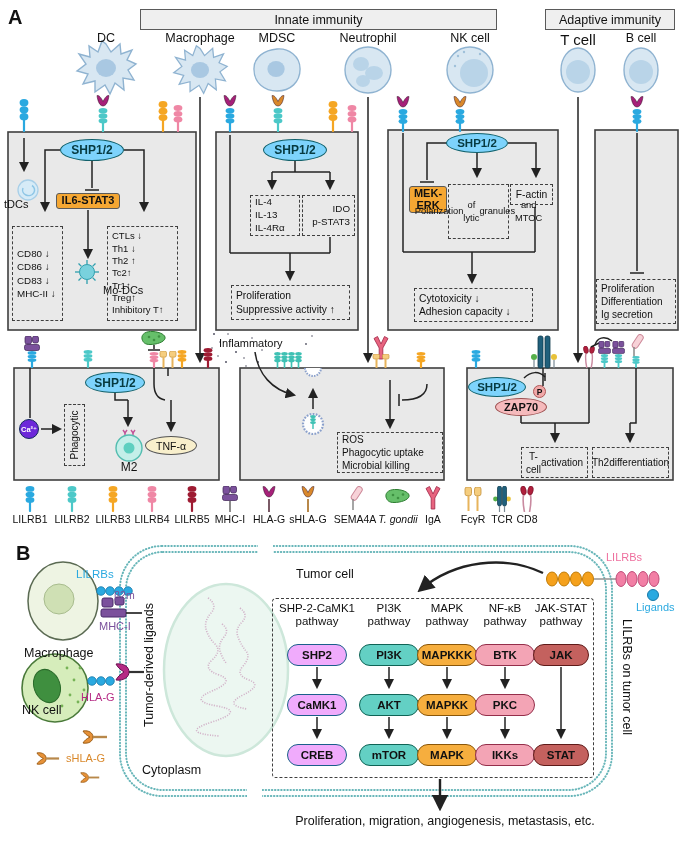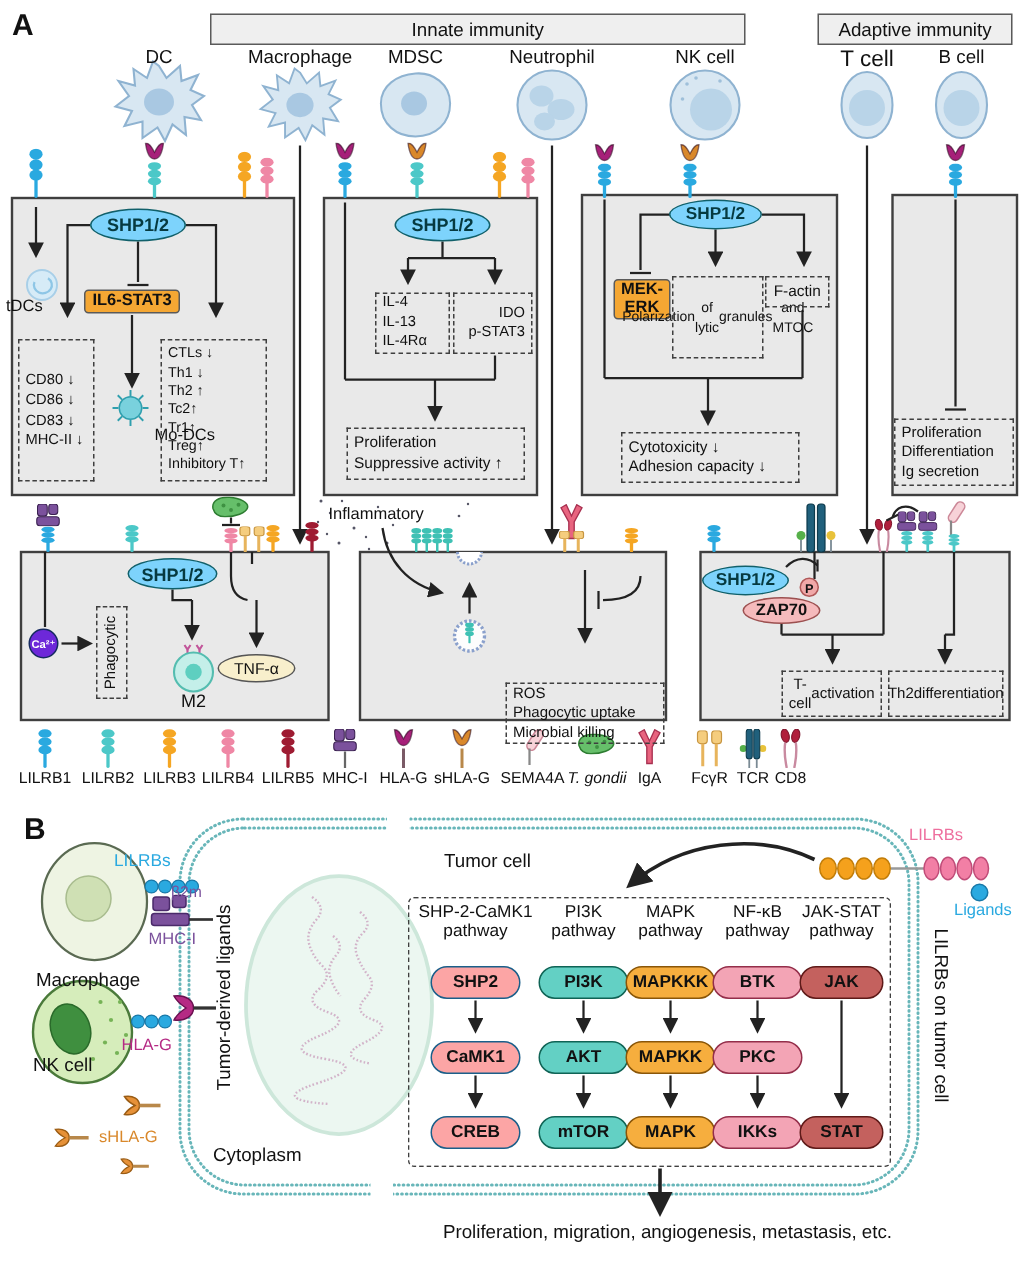--- a/index.html
+++ b/index.html
@@ -17,21 +17,21 @@
   .center{display:flex;flex-direction:row;justify-content:center;align-items:center;text-align:center;}
   .ell{position:absolute;border-radius:50%;display:flex;align-items:center;justify-content:center;
        box-sizing:border-box;}
   .shp{background:#7dd3fc;border:1.7px solid #11606a;color:#063a40;font-weight:bold;font-size:12px;text-align:right;}
   .obox{position:absolute;background:#f5a733;border:1.5px solid #5a5a5a;border-radius:3px;display:flex;
         flex-direction:column;align-items:center;justify-content:center;font-weight:bold;color:#111;
         box-sizing:border-box;line-height:1.05;}
   .pill{position:absolute;border-radius:11px;display:flex;align-items:center;justify-content:center;
         font-weight:bold;font-size:11.5px;color:#111;box-sizing:border-box;border:1.6px solid #333;}
   .vtext{position:absolute;white-space:nowrap;}
-  .p1{background:#fca5a5;border-color:#1a5f8a;}
+  .p1{background:#f0abfc;border-color:#1a5f8a;}
   .p2{background:#63d0c4;border-color:#0f6355;}
   .p3{background:#f6ae3e;border-color:#8a5608;}
   .p4{background:#f3a4b5;border-color:#942e4a;}
   .p5{background:#c4615e;border-color:#5e1a18;}
 </style>
 </head>
 <body>
 
 <div id="stage">
 
@@ -499,21 +499,21 @@
 
 <div class="lbl" style="left:219px;top:337px;width:90px;font-size:11px;">Inflammatory</div>
 
 <div class="ell shp" style="left:85px;top:372px;width:60px;height:21px;">SHP1/2</div>
 <div class="ell" style="left:19px;top:419px;width:20px;height:20px;background:#6d28d9;color:#fff;font-size:7.5px;font-weight:bold;border:1px solid #152a60;">Ca²⁺</div>
 <div class="db" style="left:64px;top:404px;width:21px;height:62px;"></div>
 <div class="vtext" style="left:74px;top:435px;transform:translate(-50%,-50%) rotate(-90deg);font-size:10px;">Phagocytic</div>
 <div class="lbl c" style="left:117px;top:461px;width:24px;font-size:12px;">M2</div>
 <div class="ell" style="left:145px;top:436px;width:52px;height:19px;background:#f8efcc;border:1.3px solid #555;font-size:10.5px;">TNF-α</div>
 
-<div class="db vcenter" style="left:337px;top:455px;width:106px;height:41px;font-size:10px;line-height:1.3;">
+<div class="db vcenter" style="left:337px;top:432px;width:106px;height:41px;font-size:10px;line-height:1.3;">
   <div>ROS</div>
   <div>Phagocytic uptake</div>
   <div>Microbial killing</div>
 </div>
 
 <div class="ell shp" style="left:468px;top:377px;width:58px;height:20px;font-size:11.5px;">SHP1/2</div>
 <div class="ell" style="left:533px;top:385px;width:13px;height:13px;background:#f0a8a8;border:1px solid #b05858;font-size:8.5px;font-weight:bold;">P</div>
 <div class="ell" style="left:495px;top:398px;width:52px;height:18px;background:#f5babc;border:1.5px solid #9c5050;font-size:11px;font-weight:bold;">ZAP70</div>
 <div class="db center" style="left:521px;top:447px;width:67px;height:31px;font-size:10px;line-height:1.3;">
   <div>T-cell</div>

